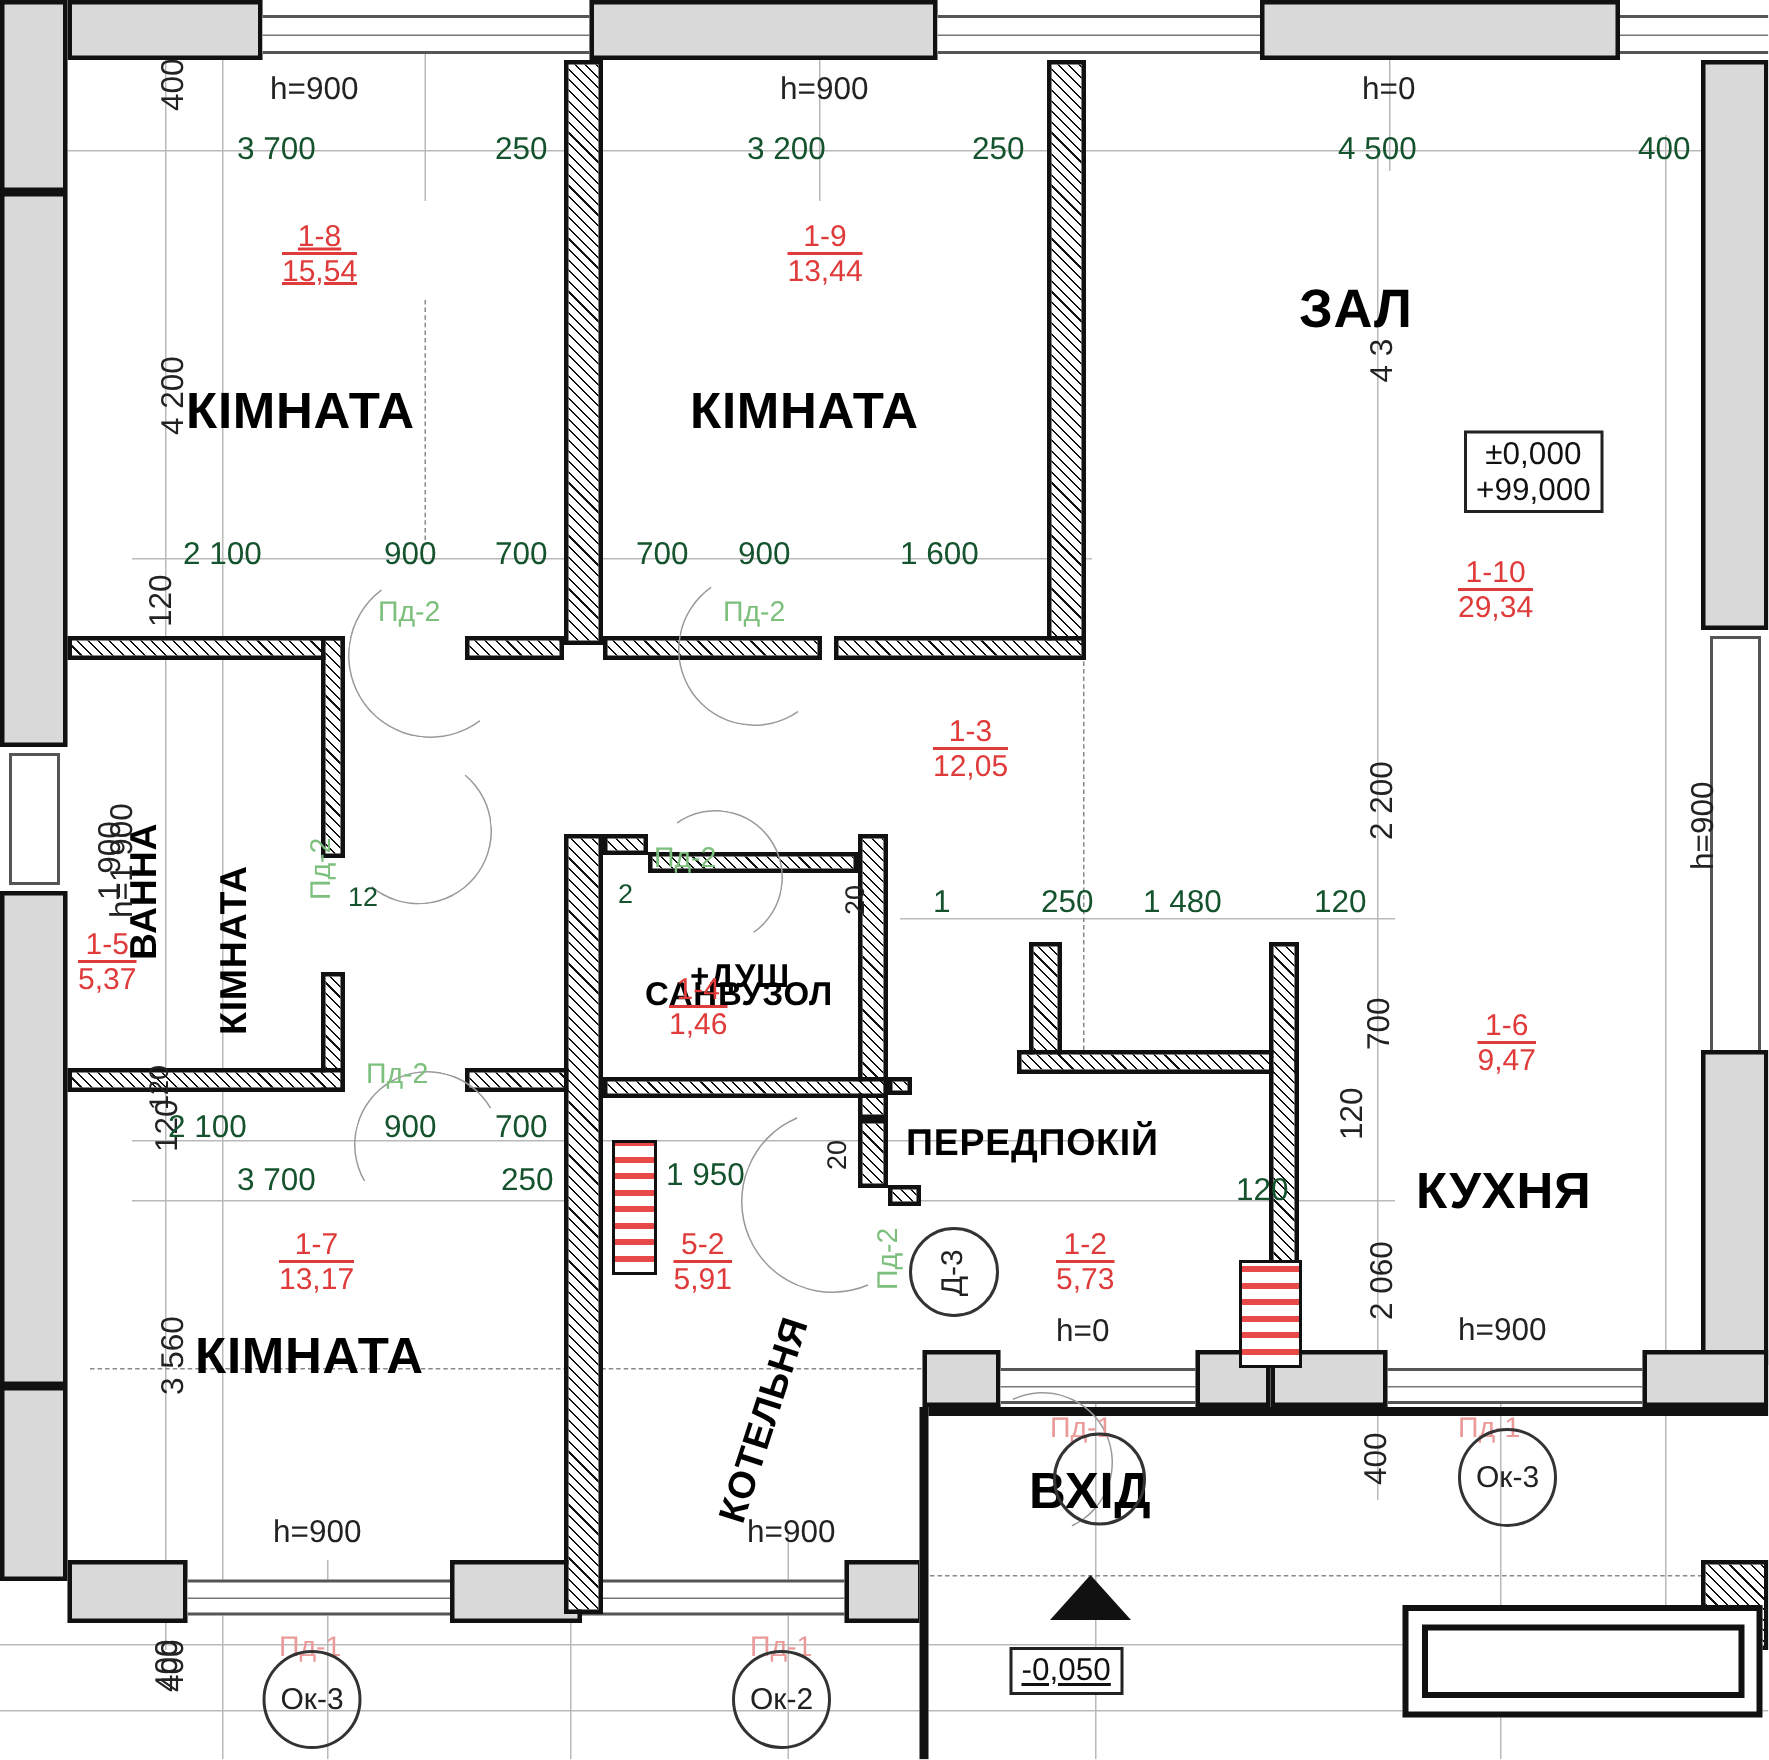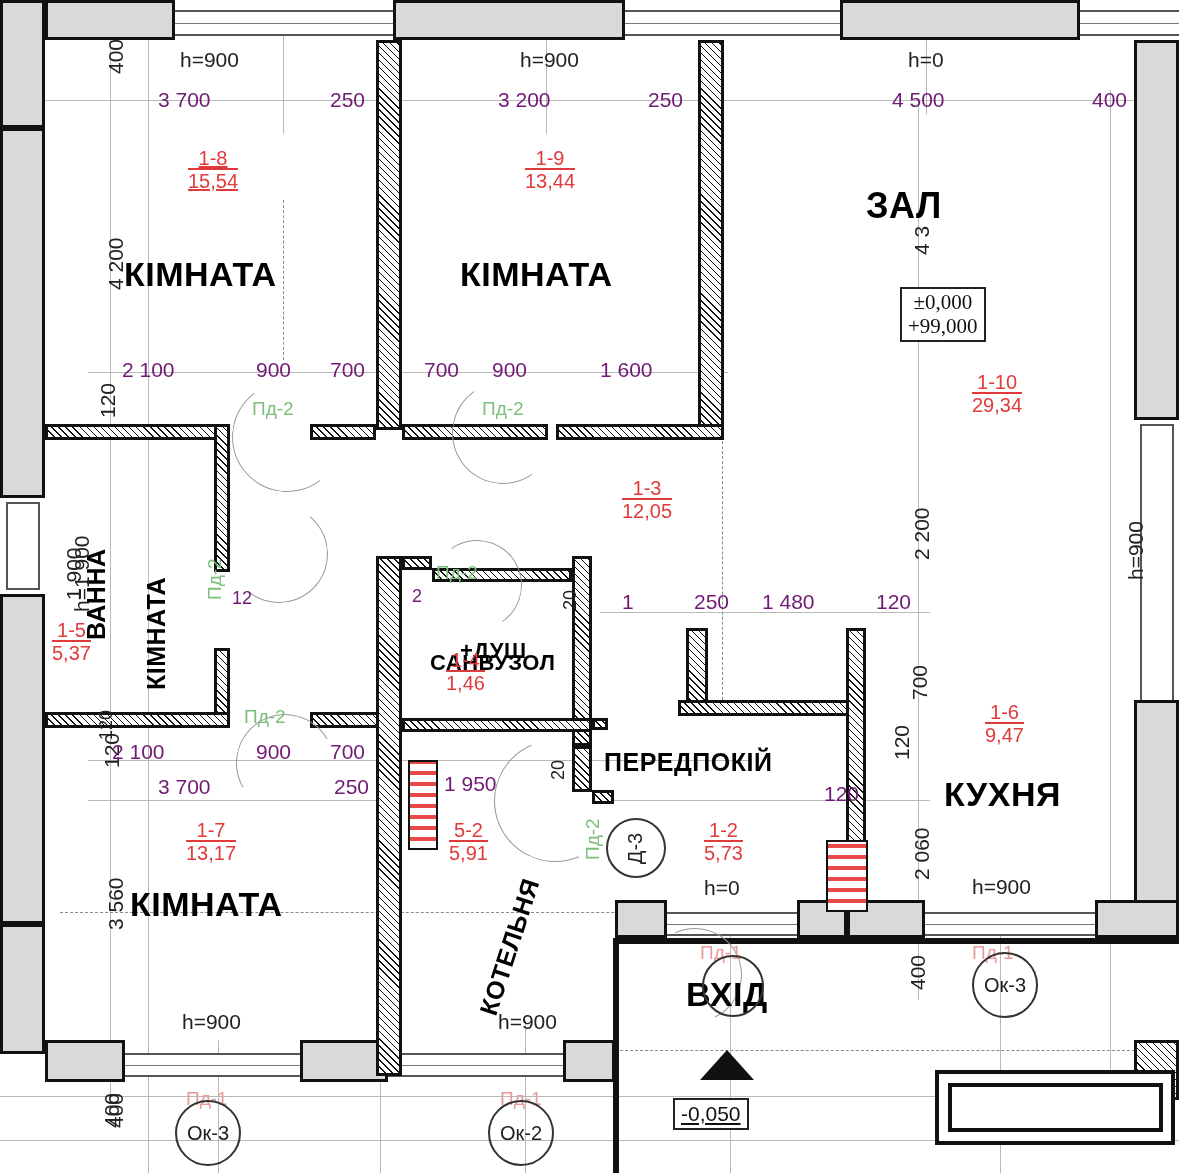--- a/index.html
+++ b/index.html
@@ -12,21 +12,21 @@
   .hatch-h{position:absolute;box-sizing:border-box;border:3px solid #111;
     background:repeating-linear-gradient(45deg,#fff 0 4px,#111 4px 5px);}
   .room-label{position:absolute;font-weight:bold;color:#000;white-space:nowrap;
     letter-spacing:.5px;}
   .rl-xl{font-size:36px;}
   .rl-lg{font-size:34px;}
   .rl-md{font-size:25px;}
   .rl-sm{font-size:22px;}
   .area{position:absolute;color:#e03b3b;font-size:20px;text-align:center;white-space:nowrap;line-height:1.0;}
   .area .num{display:block;border-top:2px solid #e03b3b;padding-top:1px;}
-  .dim{position:absolute;font-size:21px;color:#701a75;white-space:nowrap;}
+  .dim{position:absolute;font-size:21px;color:#14532d;white-space:nowrap;}
   .dim-v{position:absolute;font-size:21px;color:#222;white-space:nowrap;
     transform-origin:0 0;transform:rotate(-90deg);}
   .dim-sm{font-size:18px;}
   .hnote{position:absolute;font-size:21px;color:#222;white-space:nowrap;}
   .hnote-v{position:absolute;font-size:21px;color:#222;white-space:nowrap;
     transform-origin:0 0;transform:rotate(-90deg);}
   .axisline{position:absolute;background:#b9b9b9;height:1px;}
   .axisline-v{position:absolute;background:#b9b9b9;width:1px;}
   .dashline-v{position:absolute;width:0;border-left:1px dashed #8a8a8a;}
   .dashline{position:absolute;height:0;border-top:1px dashed #8a8a8a;}
@@ -185,38 +185,38 @@
     <span class="num">5,37</span>
   </div>
   <div class="area" style="left:622px;top:478px;">
     <span>1-3</span>
     <span class="num">12,05</span>
   </div>
   <div class="area" style="left:446px;top:650px;">
     <span>1-4</span>
     <span class="num">1,46</span>
   </div>
-  <div class="area" style="left:985px;top:674px;margin-top:28px;">
+  <div class="area" style="left:985px;top:674px;">
     <span>1-6</span>
     <span class="num">9,47</span>
   </div>
   <div class="area" style="left:704px;top:820px;">
     <span>1-2</span>
     <span class="num">5,73</span>
   </div>
   <div class="area" style="left:186px;top:820px;">
     <span>1-7</span>
     <span class="num">13,17</span>
   </div>
   <div class="area" style="left:449px;top:820px;">
     <span>5-2</span>
     <span class="num">5,91</span>
   </div>
 
-  <div class="elev-box" style="left:900px;top:287px;font-family:Liberation Serif, serif;">
+  <div class="elev-box" style="left:976px;top:287px;">
     <div>±0,000</div>
     <div>+99,000</div>
   </div>
   <div class="tri" style="left:700px;top:1050px;"></div>
   <div class="elev-box" style="left:673px;top:1098px;text-decoration:underline;">
     <div>-0,050</div>
   </div>
 
   <div class="hnote" style="left:180px;top:48px;">h=900</div>
   <div class="hnote" style="left:520px;top:48px;">h=900</div>

